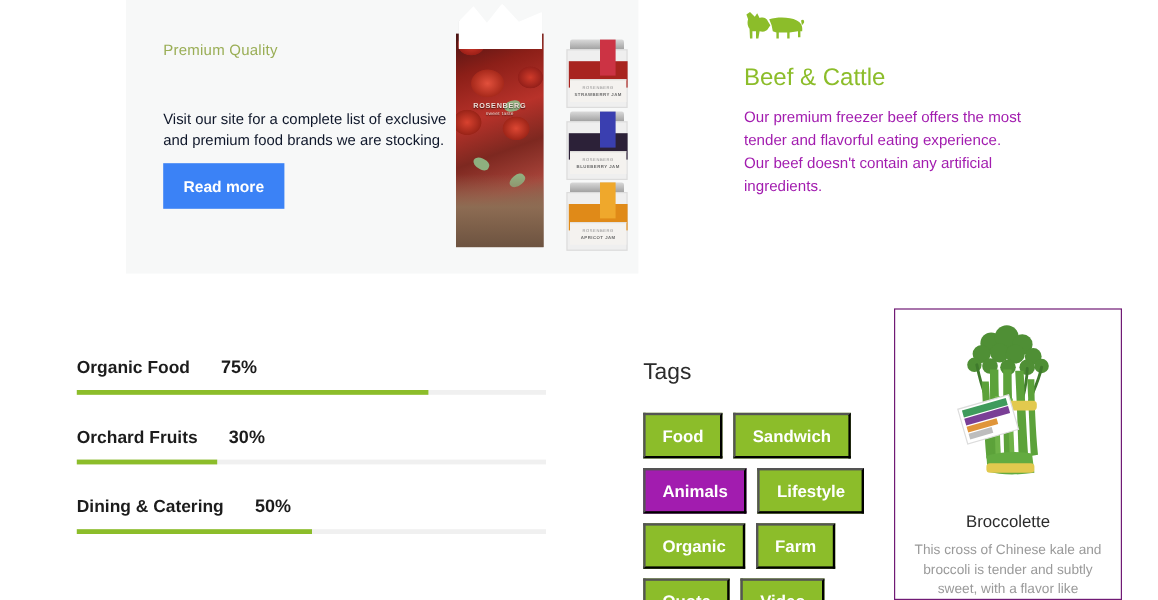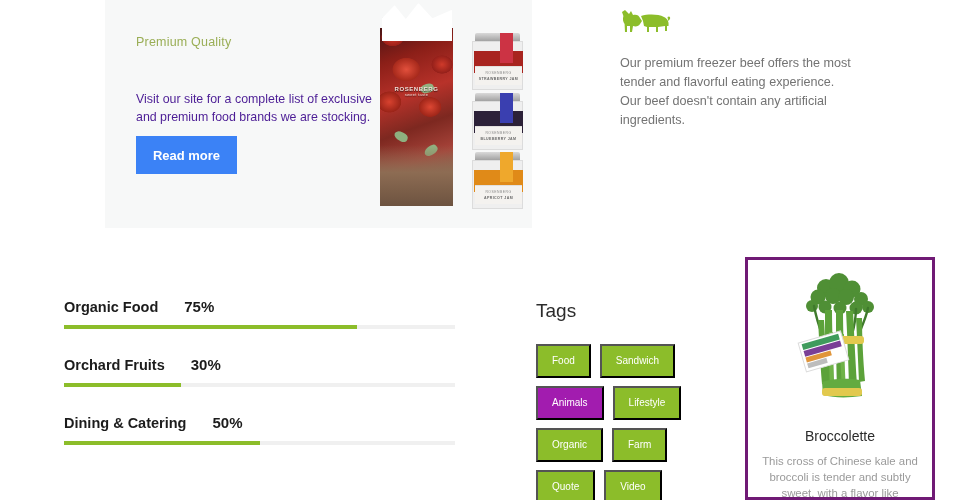--- a/index.html
+++ b/index.html
@@ -22,21 +22,21 @@
     position: absolute; left: 31px; top: 35px;
     font-size: 12.5px; color: #9aae56; letter-spacing: .2px;
   }
   .hero-title {
     position: absolute; left: 30px; top: 50px;
     font-size: 30px; font-weight: 700; color: #1d1d1d;
     letter-spacing: -.4px;
   }
   .hero-desc {
     position: absolute; left: 31px; top: 90px; width: 245px;
-    font-size: 12.4px; line-height: 18px; color: #4c1d95;
+    font-size: 12.4px; line-height: 18px; color: #0f172a;
   }
   .hero-btn {
     position: absolute; left: 31px; top: 136px;
     width: 101px; height: 38px;
     background: #3b82f6; color: #ffffff;
     font-size: 13px; font-weight: 700;
     display: flex; align-items: center; justify-content: center;
     border: none; cursor: pointer;
   }
 
@@ -103,52 +103,52 @@
   .jar .wrap .kind { font-size: 3.6px; color: #6a6a6a; letter-spacing: .4px; font-weight: 700; margin-top: 2px; }
 
   
   .feature { position: absolute; left: 620px; top: 8px; width: 250px; }
   .cow-icon { display: block; width: 52px; height: 34px; }
   .feature-title {
     margin-top: 12px; font-size: 20px; color: #8cbd2a; font-weight: 400;
   }
   .feature-text {
     margin-top: 12px; width: 232px;
-    font-size: 12.6px; line-height: 19px; color: #737373;
+    font-size: 12.6px; line-height: 19px; color: #a21caf;
   }
 
   
   .skills { position: absolute; left: 64px; top: 298px; width: 391px; }
   .skill { position: relative; margin-bottom: 27px; }
   .skill-head { display: flex; justify-content: flex-start; align-items: baseline; }
   .skill-name { font-size: 14.5px; font-weight: 700; color: #1c1c1c; }
   .skill-pct  { font-size: 15px; font-weight: 700; color: #1c1c1c; margin-left: 26px; }
   .skill-track {
     position: relative; margin-top: 10px;
     width: 391px; height: 4px; background: #f0f0f0;
   }
   .skill-fill { position: absolute; left: 0; top: 0; height: 4px; background: #8cbd2a; }
 
   
   .tags-block { position: absolute; left: 536px; top: 300px; width: 200px; }
   .tags-title { font-size: 19px; color: #2c2c2c; font-weight: 400; }
   .tag-list { margin-top: 22px; display: flex; flex-wrap: wrap; gap: 8px 9px; width: 186px; }
   .tag {
     background: #8cbd2a; color: #ffffff;
-    font-size: 10px; font-weight: 400;
+    font-size: 14px; font-weight: 700;
     padding: 10px 14px; line-height: 1;
     cursor: pointer; white-space: nowrap;
   }
   .tag.is-active { background: #a21caf; }
 
   
   .product-card {
     position: absolute; left: 745px; top: 257px;
     width: 190px; height: 243px;
-    background: #ffffff; border: 3px solid #701a75;
+    background: #ffffff; border: 1px solid #701a75;
     overflow: hidden;
   }
   .product-media {
     position: relative; height: 160px; margin-top: 6px;
   }
   .broccoli { position: absolute; left: 50%; top: 6px; transform: translateX(-50%); }
   .product-name {
     text-align: center; font-size: 14px; color: #2b2b2b; margin-top: 2px;
   }
   .product-desc {
@@ -221,20 +221,21 @@
   <div class="feature">
     <span class="cow-icon">
       <svg viewBox="0 0 52 34" width="52" height="34" aria-hidden="true">
         <path fill="#8cbd2a" d="M5 2 L9 6 L11 3 L13 7 C16 6 19 7 20 10 L22 13 L20 16 C19 18 16 19 13 18
                  L12 24 L10 24 L10 18 L7 18 L7 24 L5 24 L4.6 16 C3 14 2.5 11 3.4 8 L2 4 Z"></path>
         <path fill="#8cbd2a" d="M21 8 C28 6 38 6 44 9 C48 11 49 14 48.5 18 L47 18 L47 23 L45 23 L45 18
                  L38 19 L38 24 L36 24 L36 19 L29 19 L29 24 L27 24 L27 19 L24 18 L23 13 Z"></path>
         <path fill="#8cbd2a" d="M47.5 9 C49.5 7.5 50.5 9 50 11 L48.3 13 Z"></path>
       </svg>
     </span>
+    <div class="feature-title">Beef &amp; Cattle</div>
     <div class="feature-text">Our premium freezer beef offers the most tender and flavorful eating experience. Our beef doesn't contain any artificial ingredients.</div>
   </div>
 
   <div class="skills">
     <div class="skill">
       <div class="skill-head">
         <span class="skill-name">Organic Food</span>
         <span class="skill-pct">75%</span>
       </div>
       <div class="skill-track">

